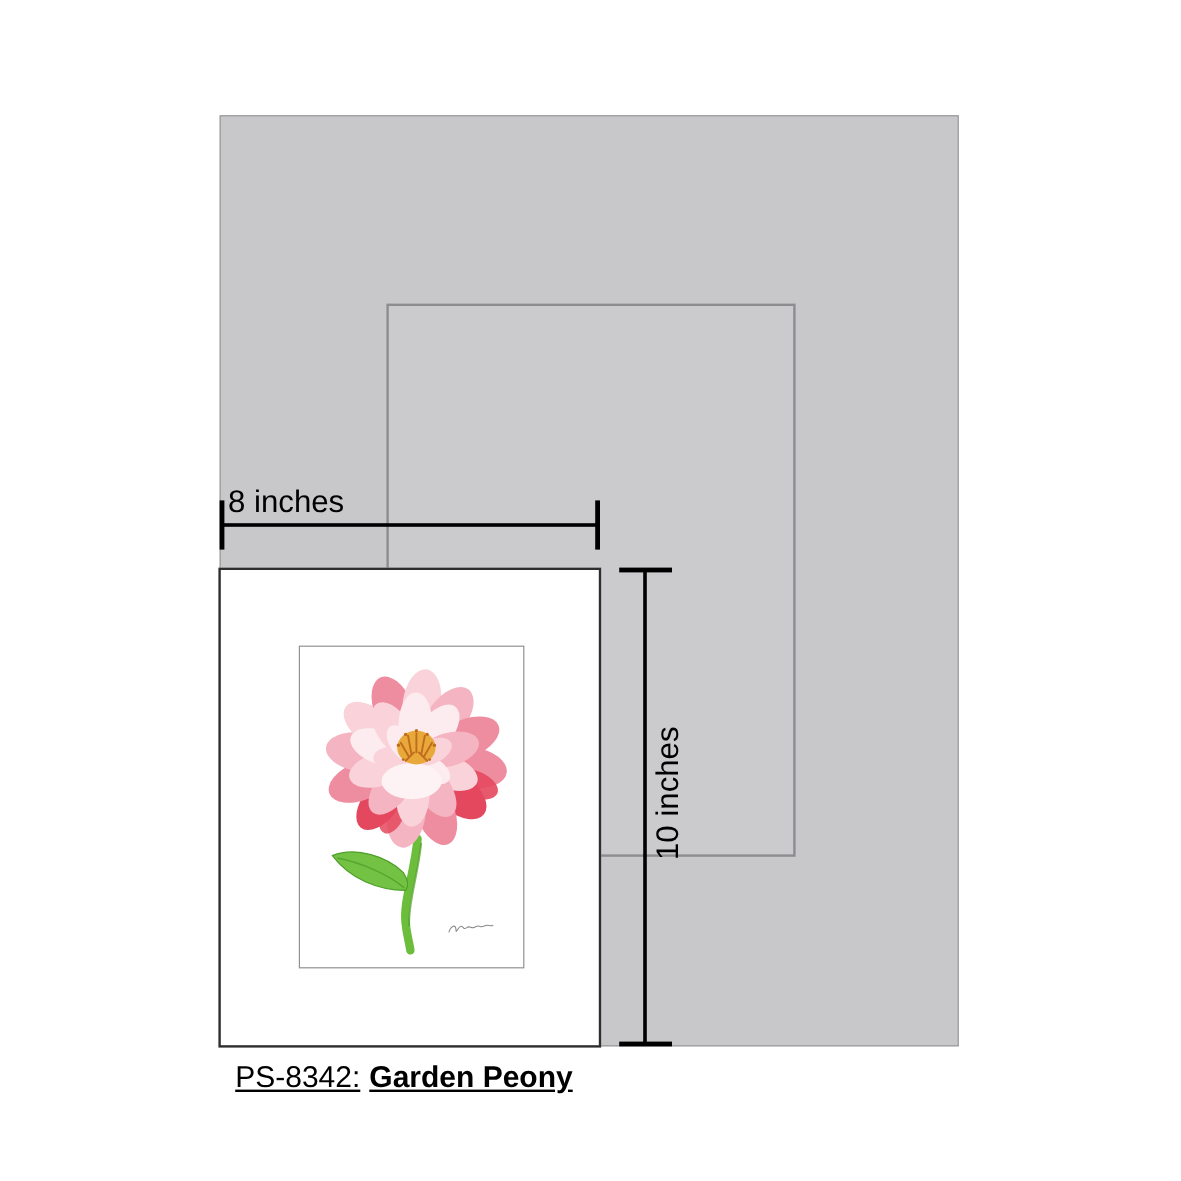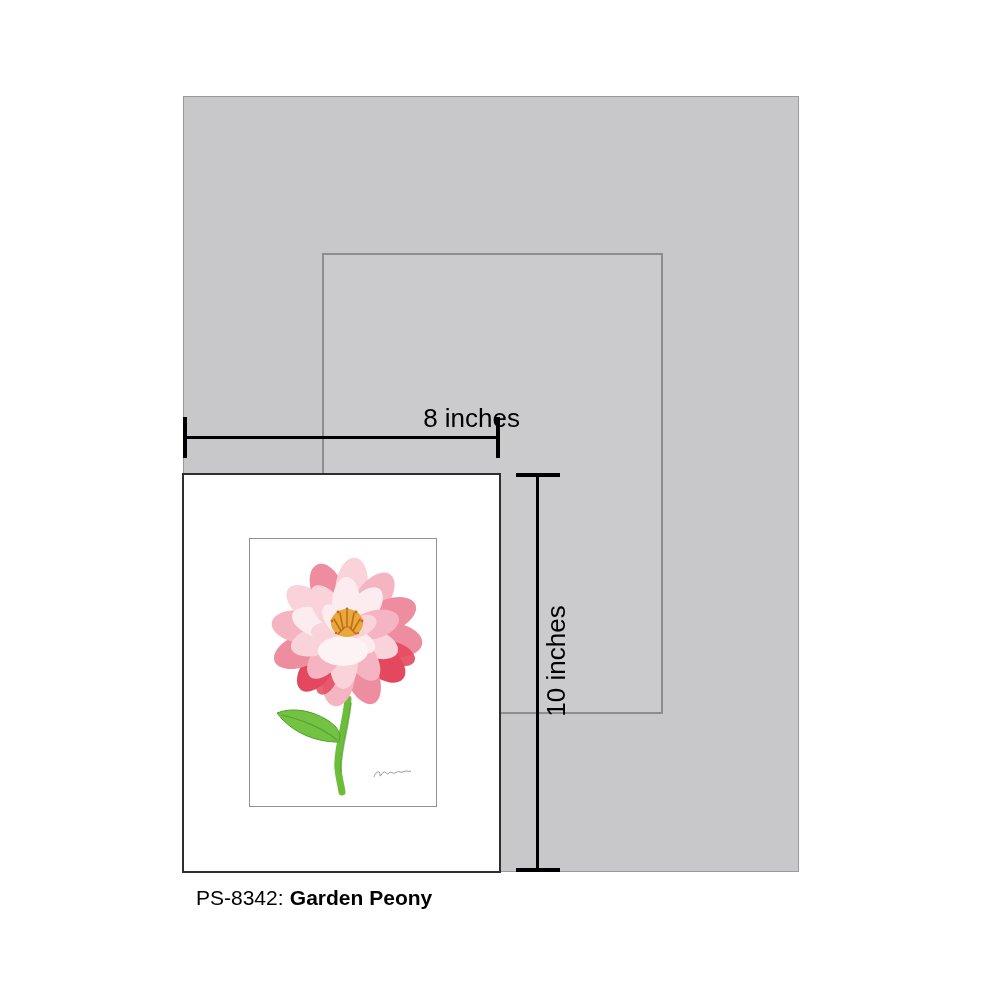--- a/index.html
+++ b/index.html
@@ -58,36 +58,37 @@
   #dim-h-cap-b { left: 516px; top: 868px; width: 44px; height: 4px; }
 
   .dim-label {
     z-index: 5;
     font-size: 26px;
     line-height: 28px;
     color: var(--text_color, #000);
     white-space: nowrap;
   }
   #dim-w-label {
-    left: 204px; top: 404px; width: 316px;
-    text-align: right;
+    left: 190px; top: 404px; width: 316px;
+    text-align: left;
   }
   #dim-h-label {
     left: 467px; top: 646px; width: 180px; height: 30px;
     text-align: center;
     transform: rotate(-90deg);
   }
 
   
   #caption {
     left: 196px; top: 886px;
-    font-size: 21px;
+    font-size: 25px;
     line-height: 24px;
     z-index: 5;
     white-space: nowrap;
+    text-decoration: underline;
   }
   #caption .sku { font-weight: 400; margin-right: 0.3em; }
   #caption .title { font-weight: 700; }
 
   
   .p-deep  { fill: var(--petal_deep,  #e4485e); }
   .p-mid   { fill: var(--petal_mid,   #ef8da0); }
   .p-soft  { fill: var(--petal_soft,  #f5b4c1); }
   .p-light { fill: var(--petal_light, #f9d2da); }
   .p-pale  { fill: var(--petal_pale,  #fdecef); }

